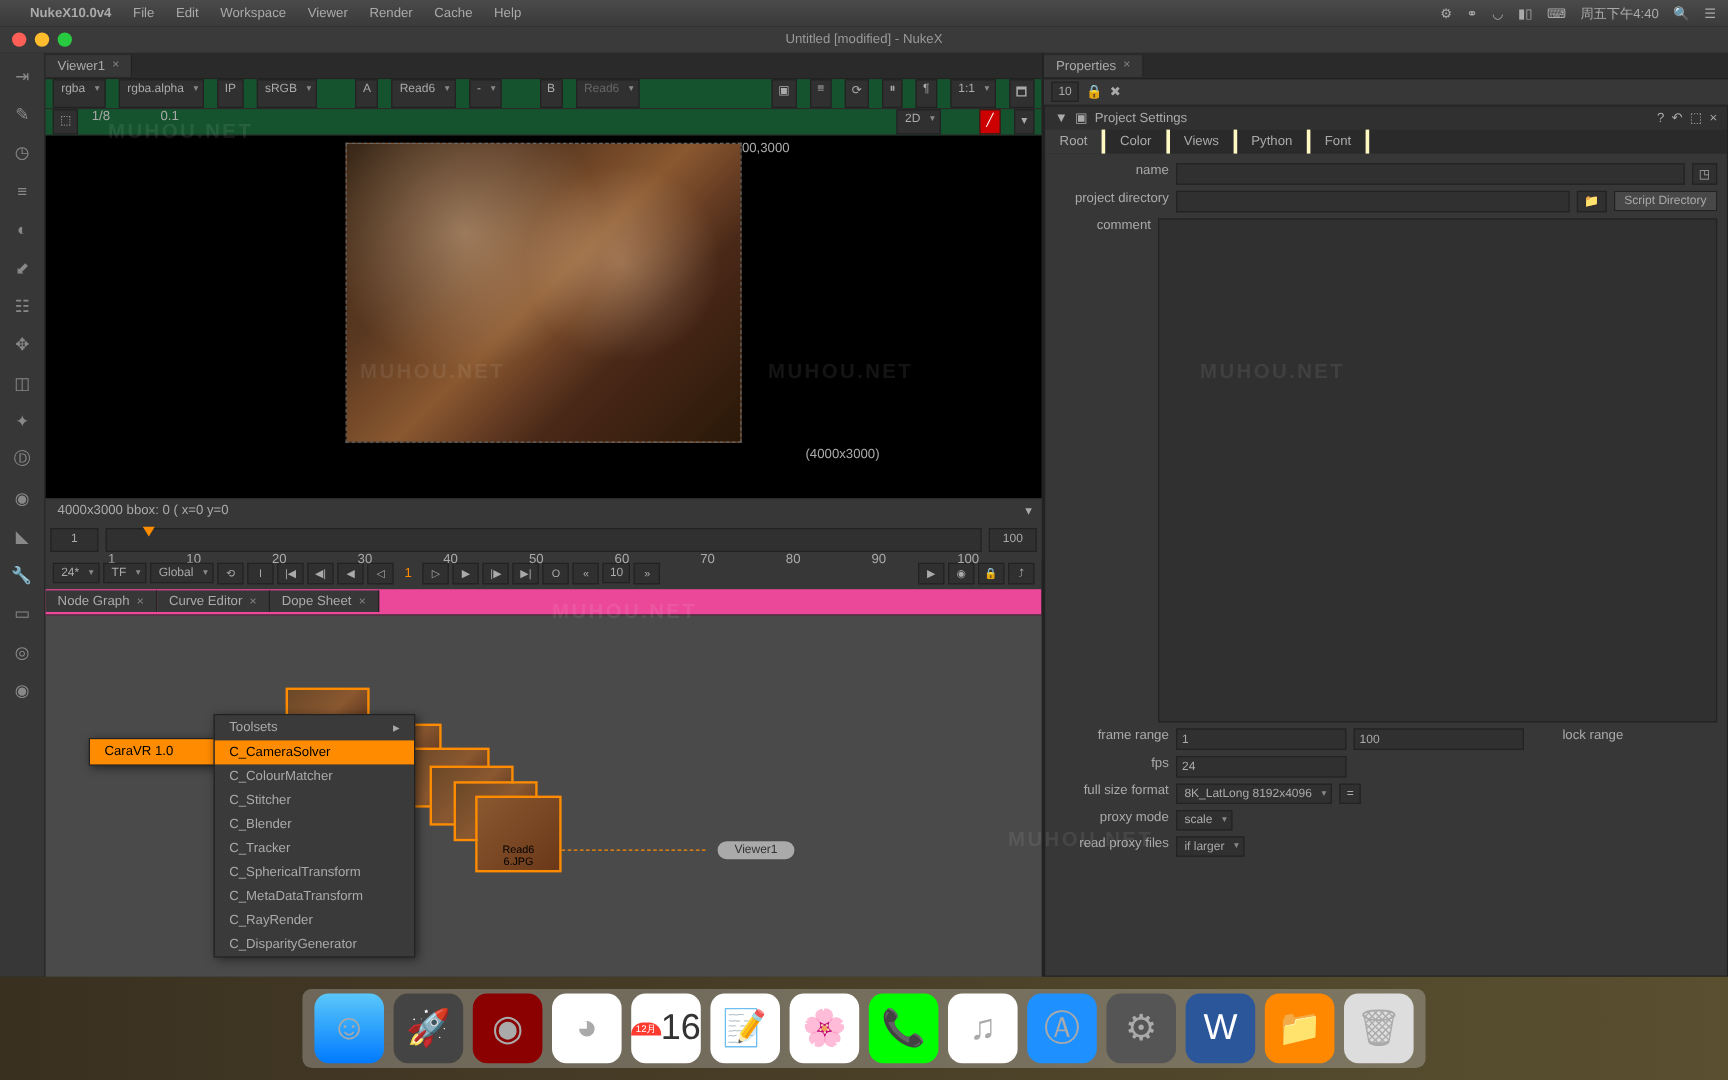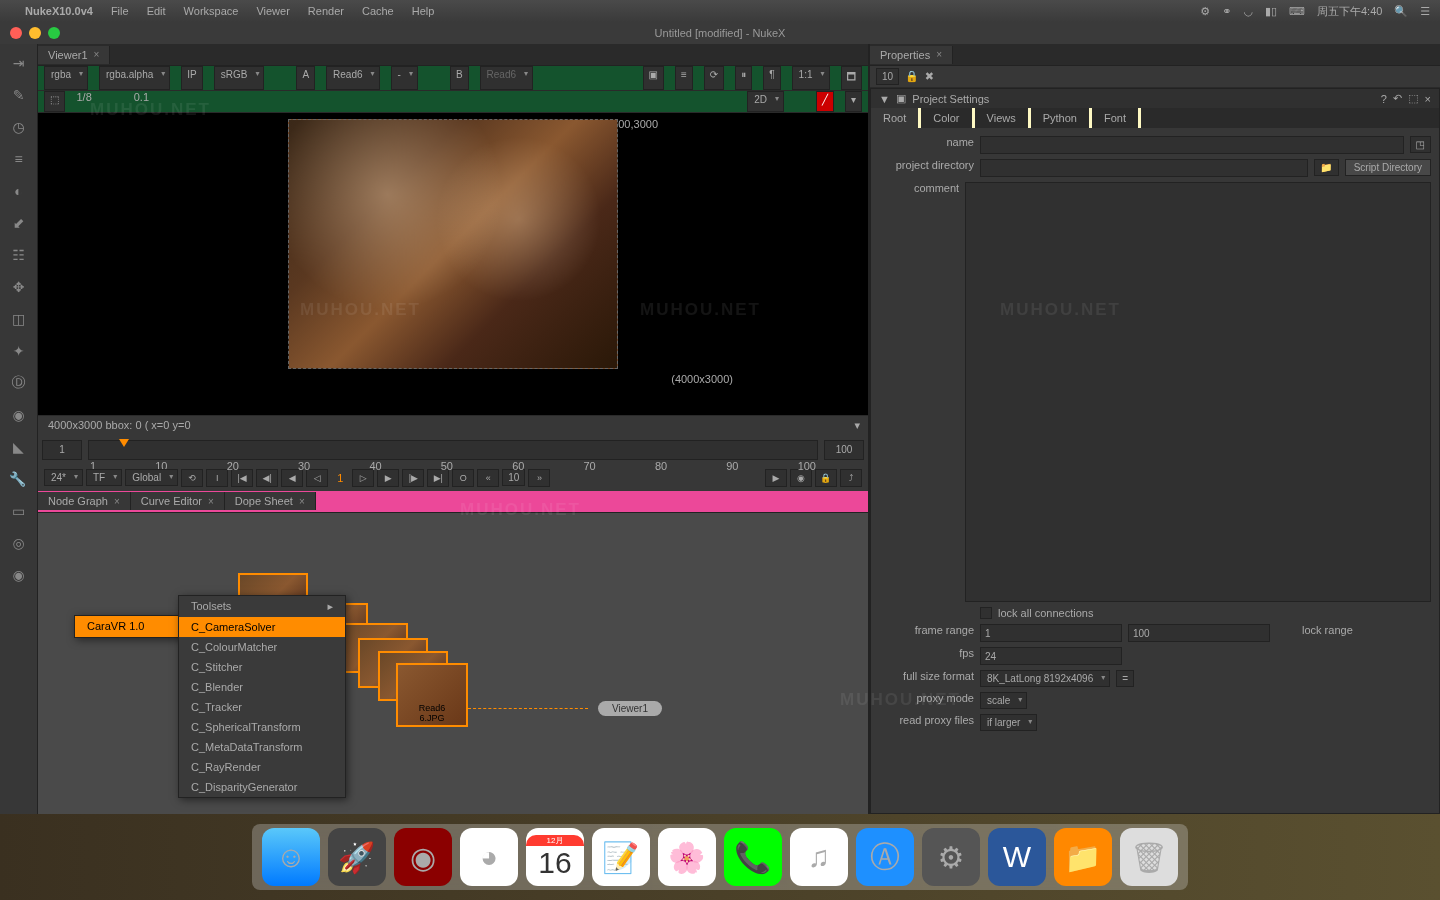--- a/index.html
+++ b/index.html
@@ -314,25 +314,20 @@
           <span class="prop-label">project directory</span>
           <input class="prop-input" style="">
           <span class="btn-sm">📁</span>
           <span class="prop-btn">Script Directory</span>
         </div>
         <div class="prop-row" style="align-items:flex-start">
           <span class="prop-label">comment</span>
           <div class="big-textarea"></div>
         </div>
         <div class="prop-row">
-          <span class="prop-label"></span>
-          <div class="checkbox"></div>
-          <span>lock all connections</span>
-        </div>
-        <div class="prop-row">
           <span class="prop-label">frame range</span>
           <input class="prop-input sm" value="1" style="">
           <input class="prop-input sm" value="100" style="">
           <span style="flex:0 0 20px"></span>
           <span>lock range</span>
         </div>
         <div class="prop-row">
           <span class="prop-label">fps</span>
           <input class="prop-input sm" value="24" style="">
         </div>
@@ -353,21 +348,21 @@
     </div>
   </div>
 </div>
 
 <div class="dock">
   <div class="dock-inner">
     <div class="dock-icon" style="background:linear-gradient(#5ac8fa,#007aff)">☺</div>
     <div class="dock-icon" style="background:#444">🚀</div>
     <div class="dock-icon" style="background:#8b0000">◉</div>
     <div class="dock-icon" style="background:#fff">◕</div>
-    <div class="dock-icon" style="background:#fff;flex-direction:column;font-size:9px">
+    <div class="dock-icon" style="background:#fff;flex-direction:row;font-size:9px">
         <div style="background:#ff3b30;color:#fff;width:100%;text-align:center;border-radius:10px 10px 0 0;font-size:8px">12月</div>
         <div style="font-size:30px;color:#333">16</div>
       </div>
     <div class="dock-icon" style="background:#fff">📝</div>
     <div class="dock-icon" style="background:#fff">🌸</div>
     <div class="dock-icon" style="background:#0f0">📞</div>
     <div class="dock-icon" style="background:#fff">♫</div>
     <div class="dock-icon" style="background:#1e90ff">Ⓐ</div>
     <div class="dock-icon" style="background:#555">⚙</div>
     <div class="dock-icon" style="background:#2b579a;color:#fff">W</div>

